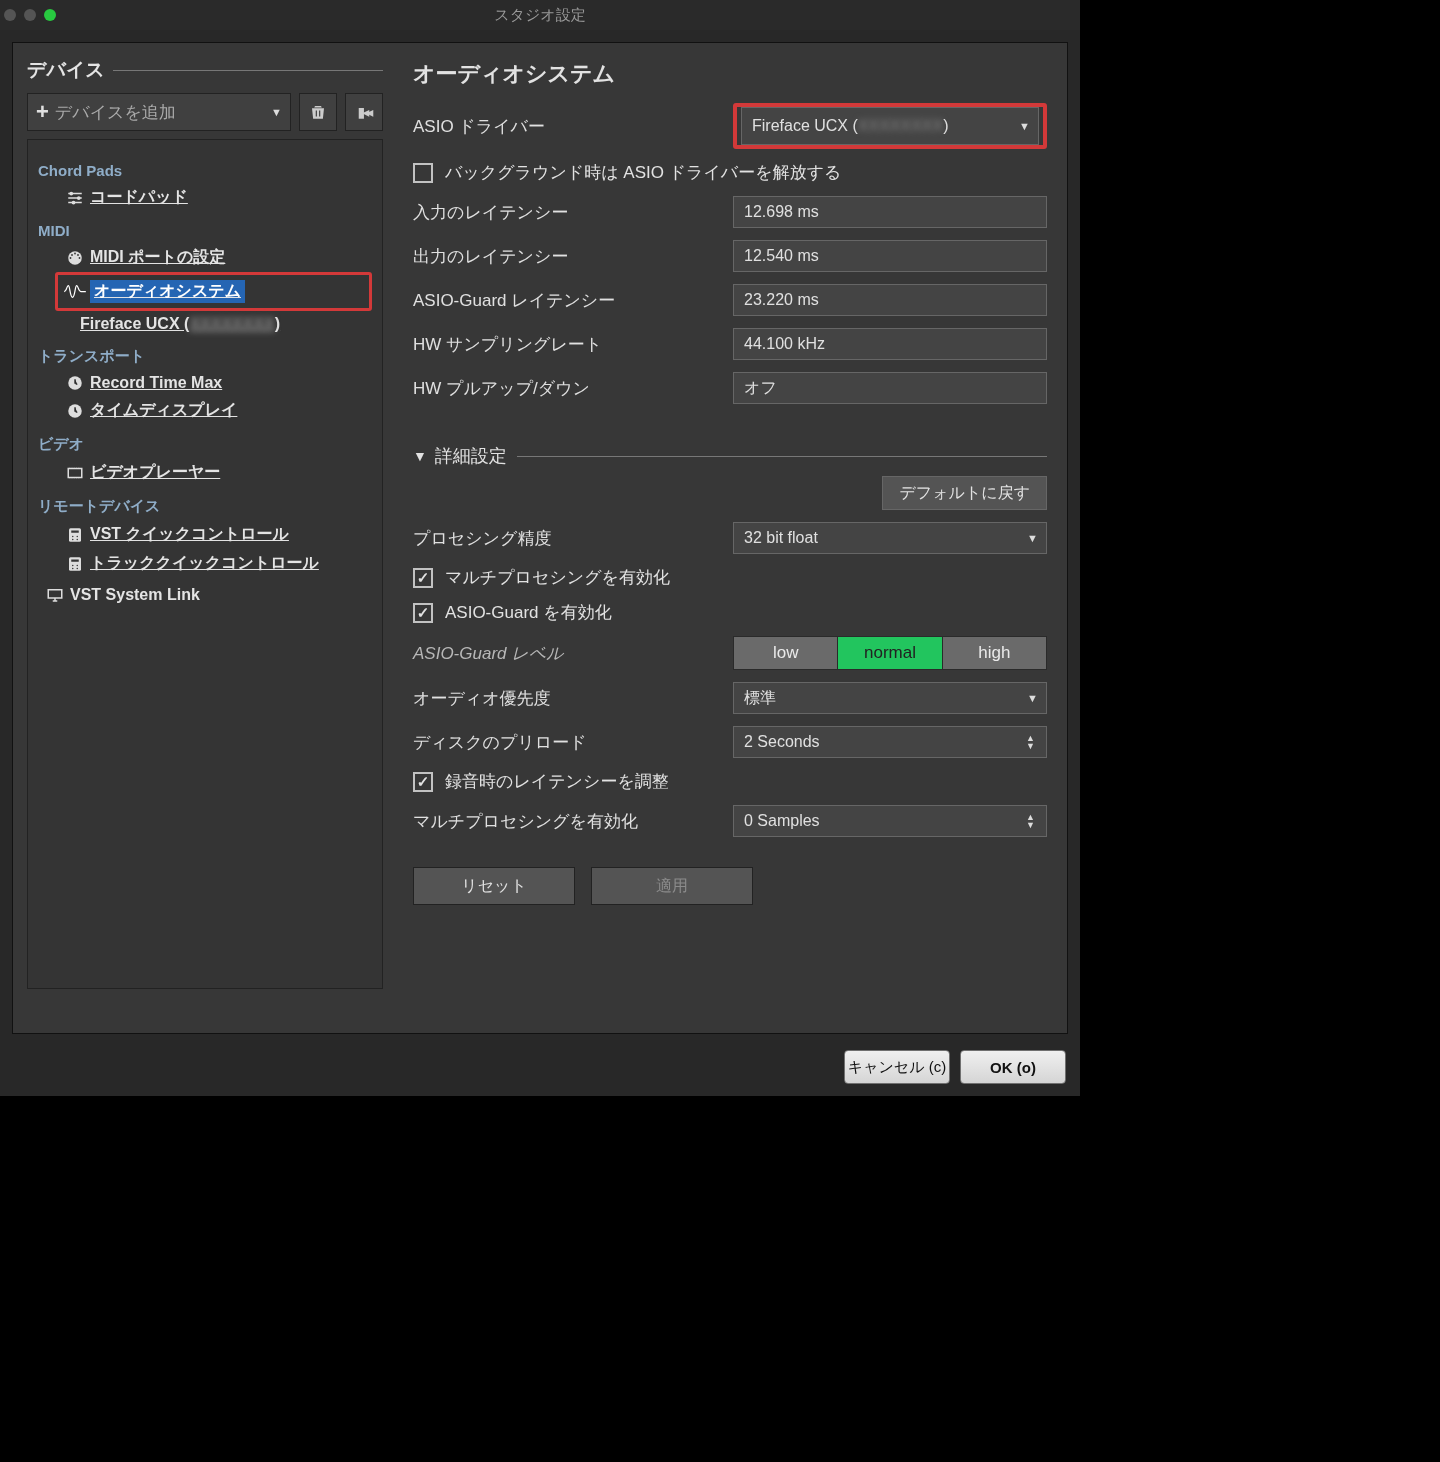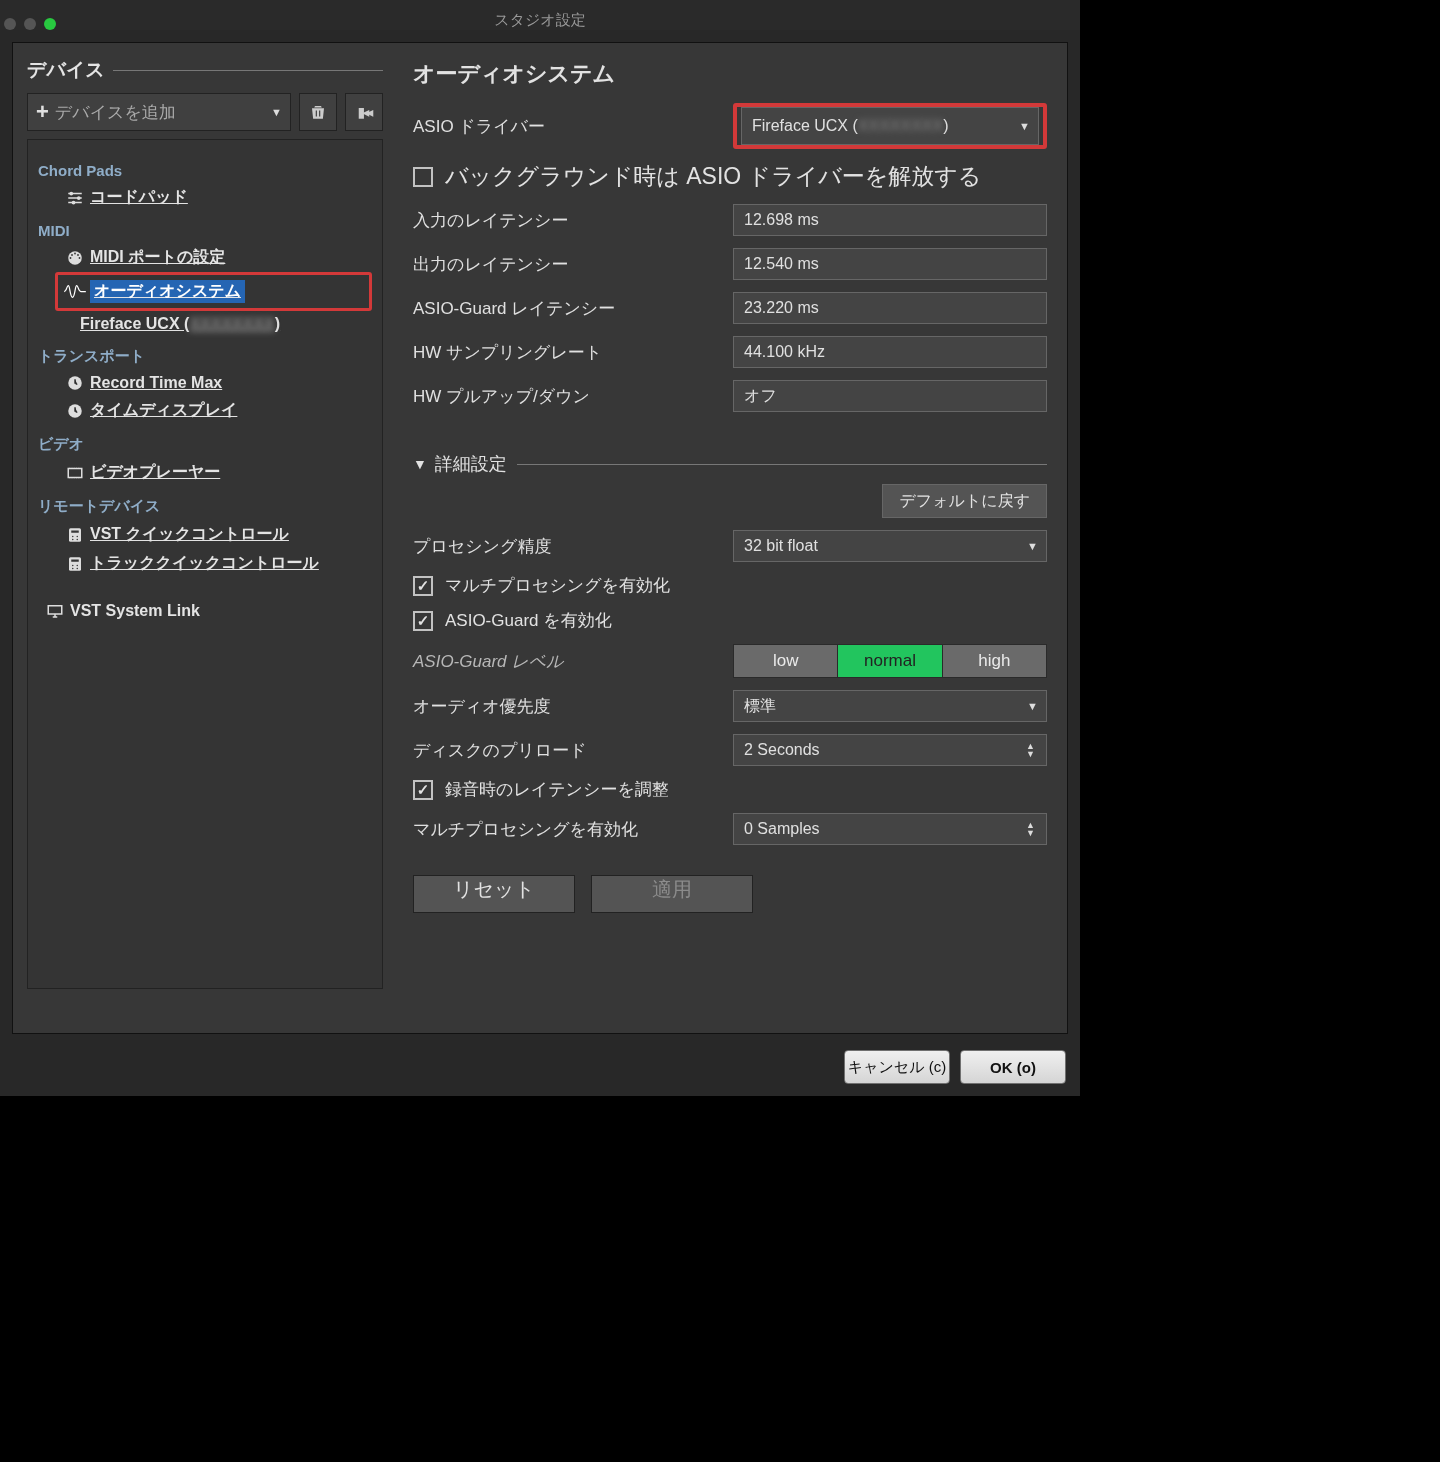--- a/index.html
+++ b/index.html
@@ -1,17 +1,17 @@
 <!DOCTYPE html>
 <html><head>
 <meta charset="utf-8">
 <style>
   html,body{margin:0;padding:0;background:#000;width:1080px;height:1096px;font-family:"Helvetica Neue","Hiragino Kaku Gothic ProN","Hiragino Sans","Yu Gothic",Meiryo,sans-serif;color:#e2e2e2;font-size:16px;}
   .window{width:1080px;height:1096px;box-sizing:border-box;}
-  .titlebar{position:relative;height:30px;background:#2a2a2a;display:flex;align-items:flex-end;padding-left:4px;}
+  .titlebar{position:relative;height:30px;background:#2a2a2a;display:flex;align-items:center;padding-left:4px;}
   .traffic{display:flex;gap:8px;}
   .light{width:12px;height:12px;border-radius:50%;background:#555;}
   .light.green{background:#28c940;}
   .titlebar .title{position:absolute;left:0;right:0;text-align:center;color:#999;font-size:15px;}
   .outer{background:#282828;padding:12px 12px 62px 12px;height:1066px;box-sizing:border-box;position:relative;}
   .inner{background:#373737;border:1px solid #111;height:100%;box-sizing:border-box;display:flex;}
   
   .sidebar{width:384px;box-sizing:border-box;padding:14px;}
   .sidebar-header{display:flex;align-items:center;margin-bottom:10px;}
   .sidebar-title{font-size:19px;font-weight:bold;color:#e4e4e4;}
@@ -47,21 +47,21 @@
   .section-header{display:flex;align-items:center;margin-top:40px;margin-bottom:2px;}
   .section-header .tri{margin-right:8px;font-size:14px;}
   .section-header .t{font-size:18px;}
   .section-header .line{flex:1;border-top:1px solid #777;margin-left:10px;}
   .defaults-btn{margin-left:auto;height:32px;padding:0 16px;background:#545454;border:1px solid #666;color:#e2e2e2;font-size:16px;display:flex;align-items:center;margin-top:6px;}
   .seg{display:flex;flex:1;height:32px;border:1px solid #2a2a2a;}
   .seg .opt{flex:1;display:flex;align-items:center;justify-content:center;background:#6a6a6a;color:#eaeaea;font-size:17px;border-right:1px solid #2a2a2a;}
   .seg .opt:last-child{border-right:none;}
   .seg .opt.sel{background:#22c55e;color:#222;}
   .btn-row{display:flex;gap:16px;margin-top:30px;}
-  .btn{width:160px;height:36px;background:#545454;border:1px solid #222;display:flex;justify-content:center;color:#e2e2e2;font-size:20px;}
+  .btn{width:160px;height:36px;background:#545454;border:1px solid #222;display:flex;align-items:center;justify-content:center;color:#e2e2e2;font-size:16px;}
   .btn.disabled{color:#8b8b8b;}
   .dialog-buttons{position:absolute;right:14px;bottom:12px;display:flex;gap:10px;}
   .dlgbtn{min-width:104px;height:32px;border:1px solid #707070;border-radius:4px;background:linear-gradient(#f0f0f0,#d5d5d5);color:#111;display:flex;align-items:center;justify-content:center;font-size:15px;}
   .blurred-part{filter:blur(3px);color:#888;}
 </style>
 </head>
 <body>
 
 <div class="window">
   <div class="titlebar">
@@ -202,21 +202,21 @@
                     <circle fill="#373737" cx="9" cy="14" r="1"></circle>
                     <circle fill="#373737" cx="15" cy="14" r="1"></circle>
                     <circle fill="#373737" cx="9" cy="18" r="1"></circle>
                     <circle fill="#373737" cx="15" cy="18" r="1"></circle>
                   </svg>
               </span>
               <span class="lbl">トラッククイックコントロール</span>
             </div>
           </div>
 
-          <div class="tree-item" style="margin-top:20px;">
+          <div class="tree-item" style="margin-top:4px;">
             <span class="icon-slot">
               <svg class="svg-icon" viewBox="0 0 24 24">
                   <rect fill="none" stroke="#ddd" stroke-width="2" x="3" y="5" width="18" height="11"></rect>
                   <path stroke="#ddd" stroke-width="2" d="M9 20h6M12 16v4"></path>
                 </svg>
             </span>
             <span class="lbl">VST System Link</span>
           </div>
         </div>
       </div>
@@ -229,21 +229,21 @@
           <div class="asio-highlight" style="flex:1;">
             <div class="valbox select" style="flex:1;">
               <span><span>Fireface UCX (</span><span class="blurred-part">XXXXXXXX</span><span>)</span></span>
               <span class="arrow">▼</span>
             </div>
           </div>
         </div>
 
         <div class="row">
           <div class="checkbox"></div>
-          <div style="font-size:23px;">バックグラウンド時は ASIO ドライバーを解放する</div>
+          <div style="font-size:17px;">バックグラウンド時は ASIO ドライバーを解放する</div>
         </div>
 
         <div class="row">
           <div class="lab">入力のレイテンシー</div>
           <div class="valbox">
               <span>12.698 ms</span>
             </div>
         </div>
         <div class="row">
           <div class="lab">出力のレイテンシー</div>

